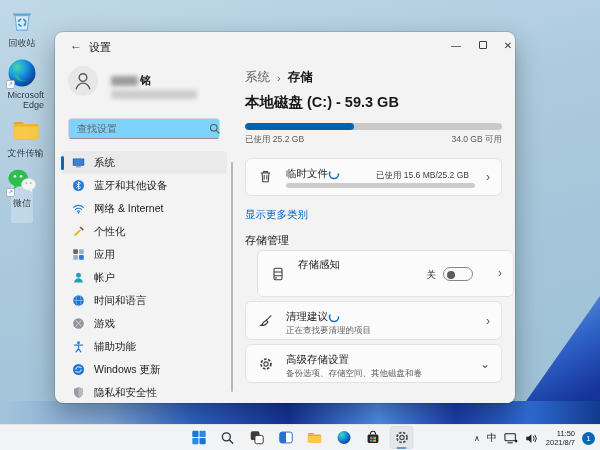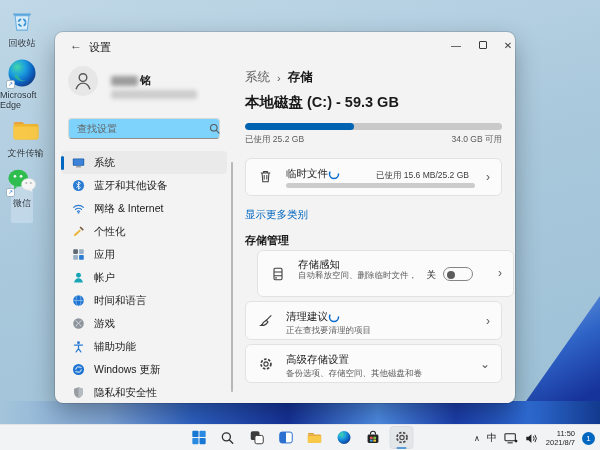--- a/index.html
+++ b/index.html
@@ -11,21 +11,21 @@
   }
   
   .bloom-band { position:absolute; left:0; bottom:26px; width:600px; height:23px;
     background:linear-gradient(90deg,rgba(160,190,214,0) 0%,#7fa6d8 18%,#2f63c6 32%,#16339b 48%,#4f8fe8 63%,#1c3fae 76%,#2e6ad0 88%,#123a8e 100%); }
   .bloom-wedge { position:absolute; right:0; bottom:26px; width:90px; height:128px;
     background:linear-gradient(150deg,#7fb0e8 0%,#2f63c6 45%,#16339b 80%);
     clip-path:polygon(100% 0,100% 100%,0 100%,14% 86%); }
   
   .desk-icon { position:absolute; left:0; width:44px; display:flex; flex-direction:column; align-items:center; }
   .desk-icon .glyph { position:relative; width:30px; height:30px; display:flex; align-items:center; justify-content:center; }
-  .desk-icon .lbl { margin-top:2px; font-size:9px; line-height:10px; color:#22313c; text-align:left;
+  .desk-icon .lbl { margin-top:2px; font-size:9px; line-height:10px; color:#22313c; text-align:right;
     text-shadow:0 0 2px rgba(255,255,255,.55); word-break:break-word; }
   .shortcut-badge { position:absolute; left:-1px; bottom:-1px; width:9px; height:9px; background:#fff;
     border:1px solid #9fb6c6; border-radius:2px; font-size:6px; line-height:7px; color:#1b62c4; text-align:center; }
   .wechat-sel { background:rgba(200,220,235,.75); border-radius:2px; padding:15px 2px; }
   
   .window { position:absolute; left:55px; top:32px; width:460px; height:371px; background:#f3f3f3;
     border-radius:8px; overflow:hidden;
     box-shadow:0 0 0 1px rgba(0,0,0,.12),0 10px 26px rgba(0,0,0,.30); }
   .back-btn { position:absolute; left:13px; top:6px; width:16px; height:16px; font-size:12px; color:#3a3a3a; text-align:center; }
   .win-title { position:absolute; left:34px; top:8px; font-size:11px; color:#1a1a1a; }
@@ -69,21 +69,21 @@
   .card-temp { top:126px; height:38px; }
   .row-icon { position:absolute; left:12px; }
   .card-title { position:absolute; left:40px; font-size:10.5px; color:#1c1c1c; }
   .card-desc { position:absolute; left:40px; font-size:8.5px; color:#616161; }
   .chev { position:absolute; right:11px; font-size:12px; color:#5c5c5c; }
   .temp-usage { position:absolute; right:32px; top:11px; font-size:8.5px; color:#3c3c3c; }
   .temp-track { position:absolute; left:40px; right:26px; bottom:7px; height:5px; background:#cccccc; border-radius:3px; }
   .spin { animation:rot 1.4s linear infinite; }
   @keyframes rot { to { transform:rotate(360deg); } }
   .more-link { position:absolute; left:0; top:176px; font-size:10.5px; color:#0067c0; }
-  .section-title { position:absolute; left:0; top:201px; font-size:11px; font-weight:bold; color:#191919; }
+  .section-title { position:absolute; left:0; top:201px; font-size:11px; font-weight:normal; color:#191919; }
   .card-sense { top:218px; height:47px;margin-left:12px; }
   .toggle-label { position:absolute; right:77px; top:18px; font-size:9.5px; color:#1c1c1c; }
   .toggle { position:absolute; right:40px; top:16px; width:30px; height:14px; border:1px solid #868686;
     border-radius:8px; background:#fbfbfb; }
   .toggle .knob { position:absolute; left:3px; top:3px; width:8px; height:8px; border-radius:50%; background:#5c5c5c; }
   .card-clean { top:269px; height:39px; }
   .card-adv { top:312px; height:39px; }
   .title-with-spin { display:flex; align-items:center; gap:0; }
   
   .taskbar { position:absolute; left:0; bottom:0; width:600px; height:26px; background:#f1f3f5;
@@ -326,21 +326,20 @@
     <div class="card card-sense">
       <svg class="row-icon" style="top:15px;" width="16" height="16" viewBox="0 0 16 16">
         <g stroke="#3f3f3f" stroke-width="1.1" fill="none">
           <rect x="4" y="2.2" width="8" height="11.6" rx="1.2"></rect>
           <line x1="4" y1="6" x2="12" y2="6"></line>
             <line x1="4" y1="9.8" x2="12" y2="9.8"></line>
         </g>
         <circle cx="6" cy="11.9" r=".8" fill="#3f3f3f"></circle>
       </svg>
       <div class="card-title" style="top:7px;">存储感知</div>
-      <div class="card-desc" style="top:19px;">自动释放空间、删除临时文件，</div>
       <span class="toggle-label">关</span>
       <div class="toggle">
           <div class="knob"></div>
         </div>
       <span class="chev" style="top:15px;">›</span>
     </div>
 
     <div class="card card-clean">
       <svg class="row-icon" style="top:11px;" width="16" height="16" viewBox="0 0 16 16">
         <g stroke="#3f3f3f" stroke-width="1.1" fill="none" stroke-linecap="round">

